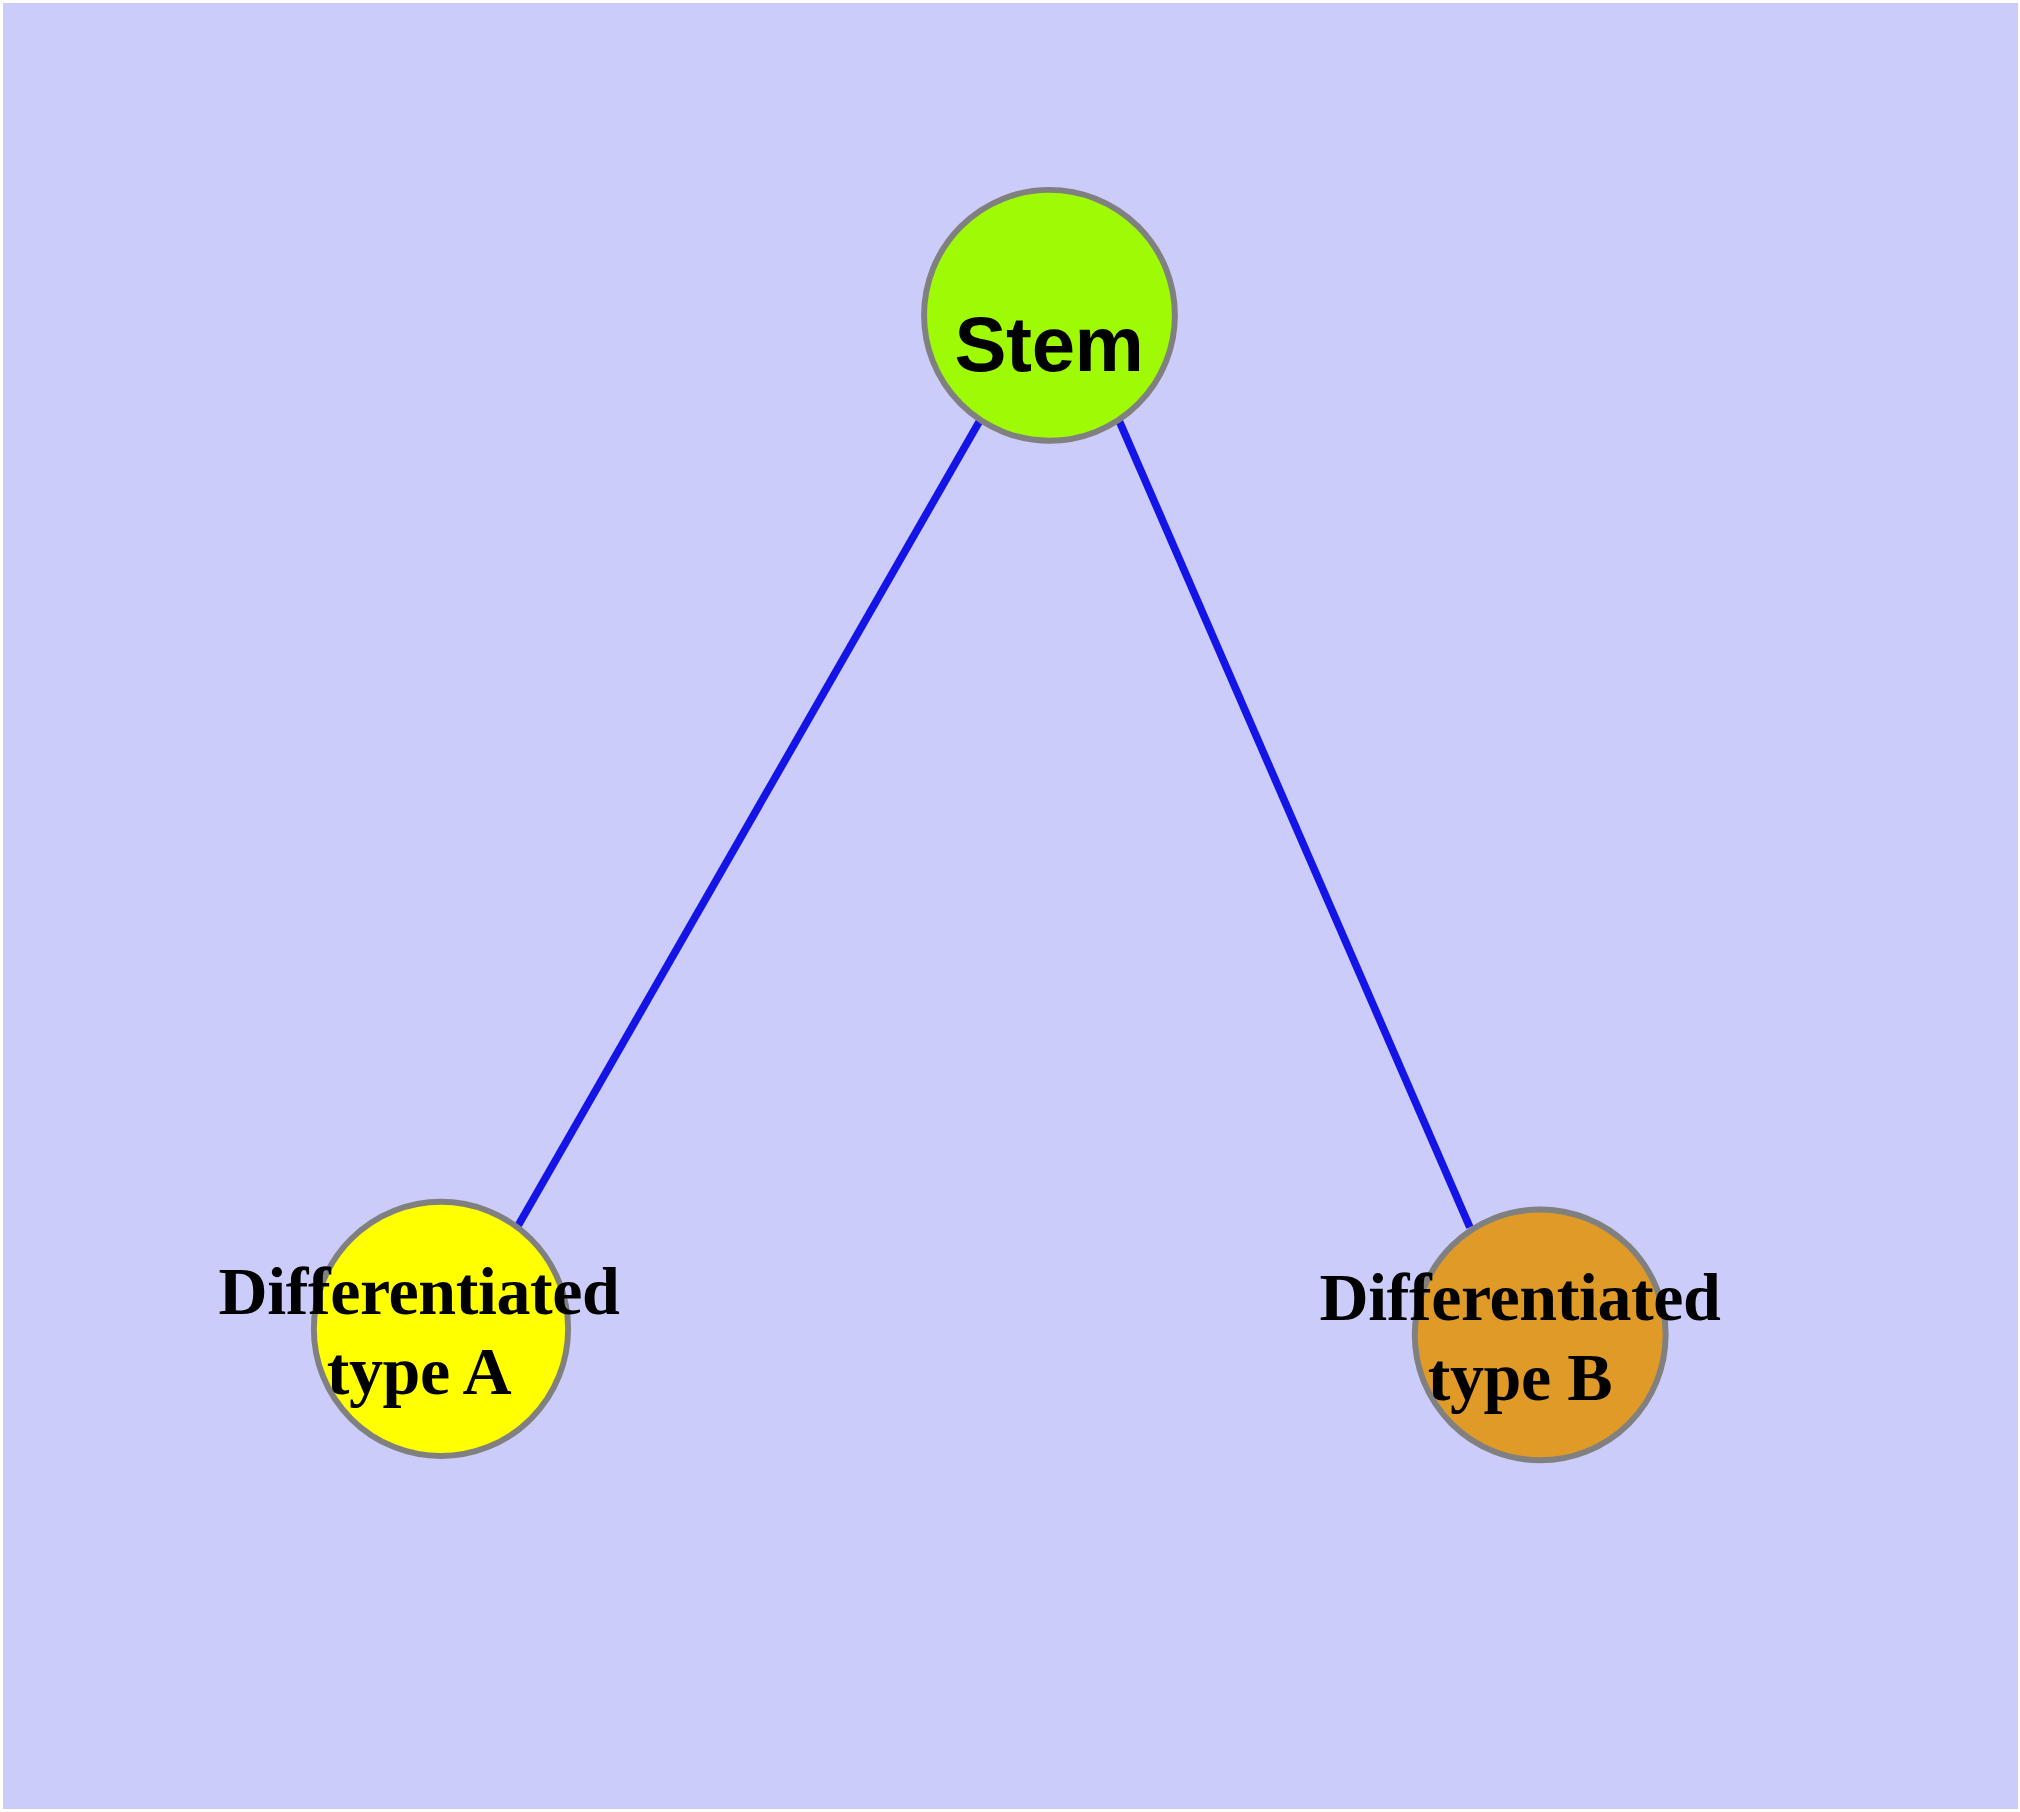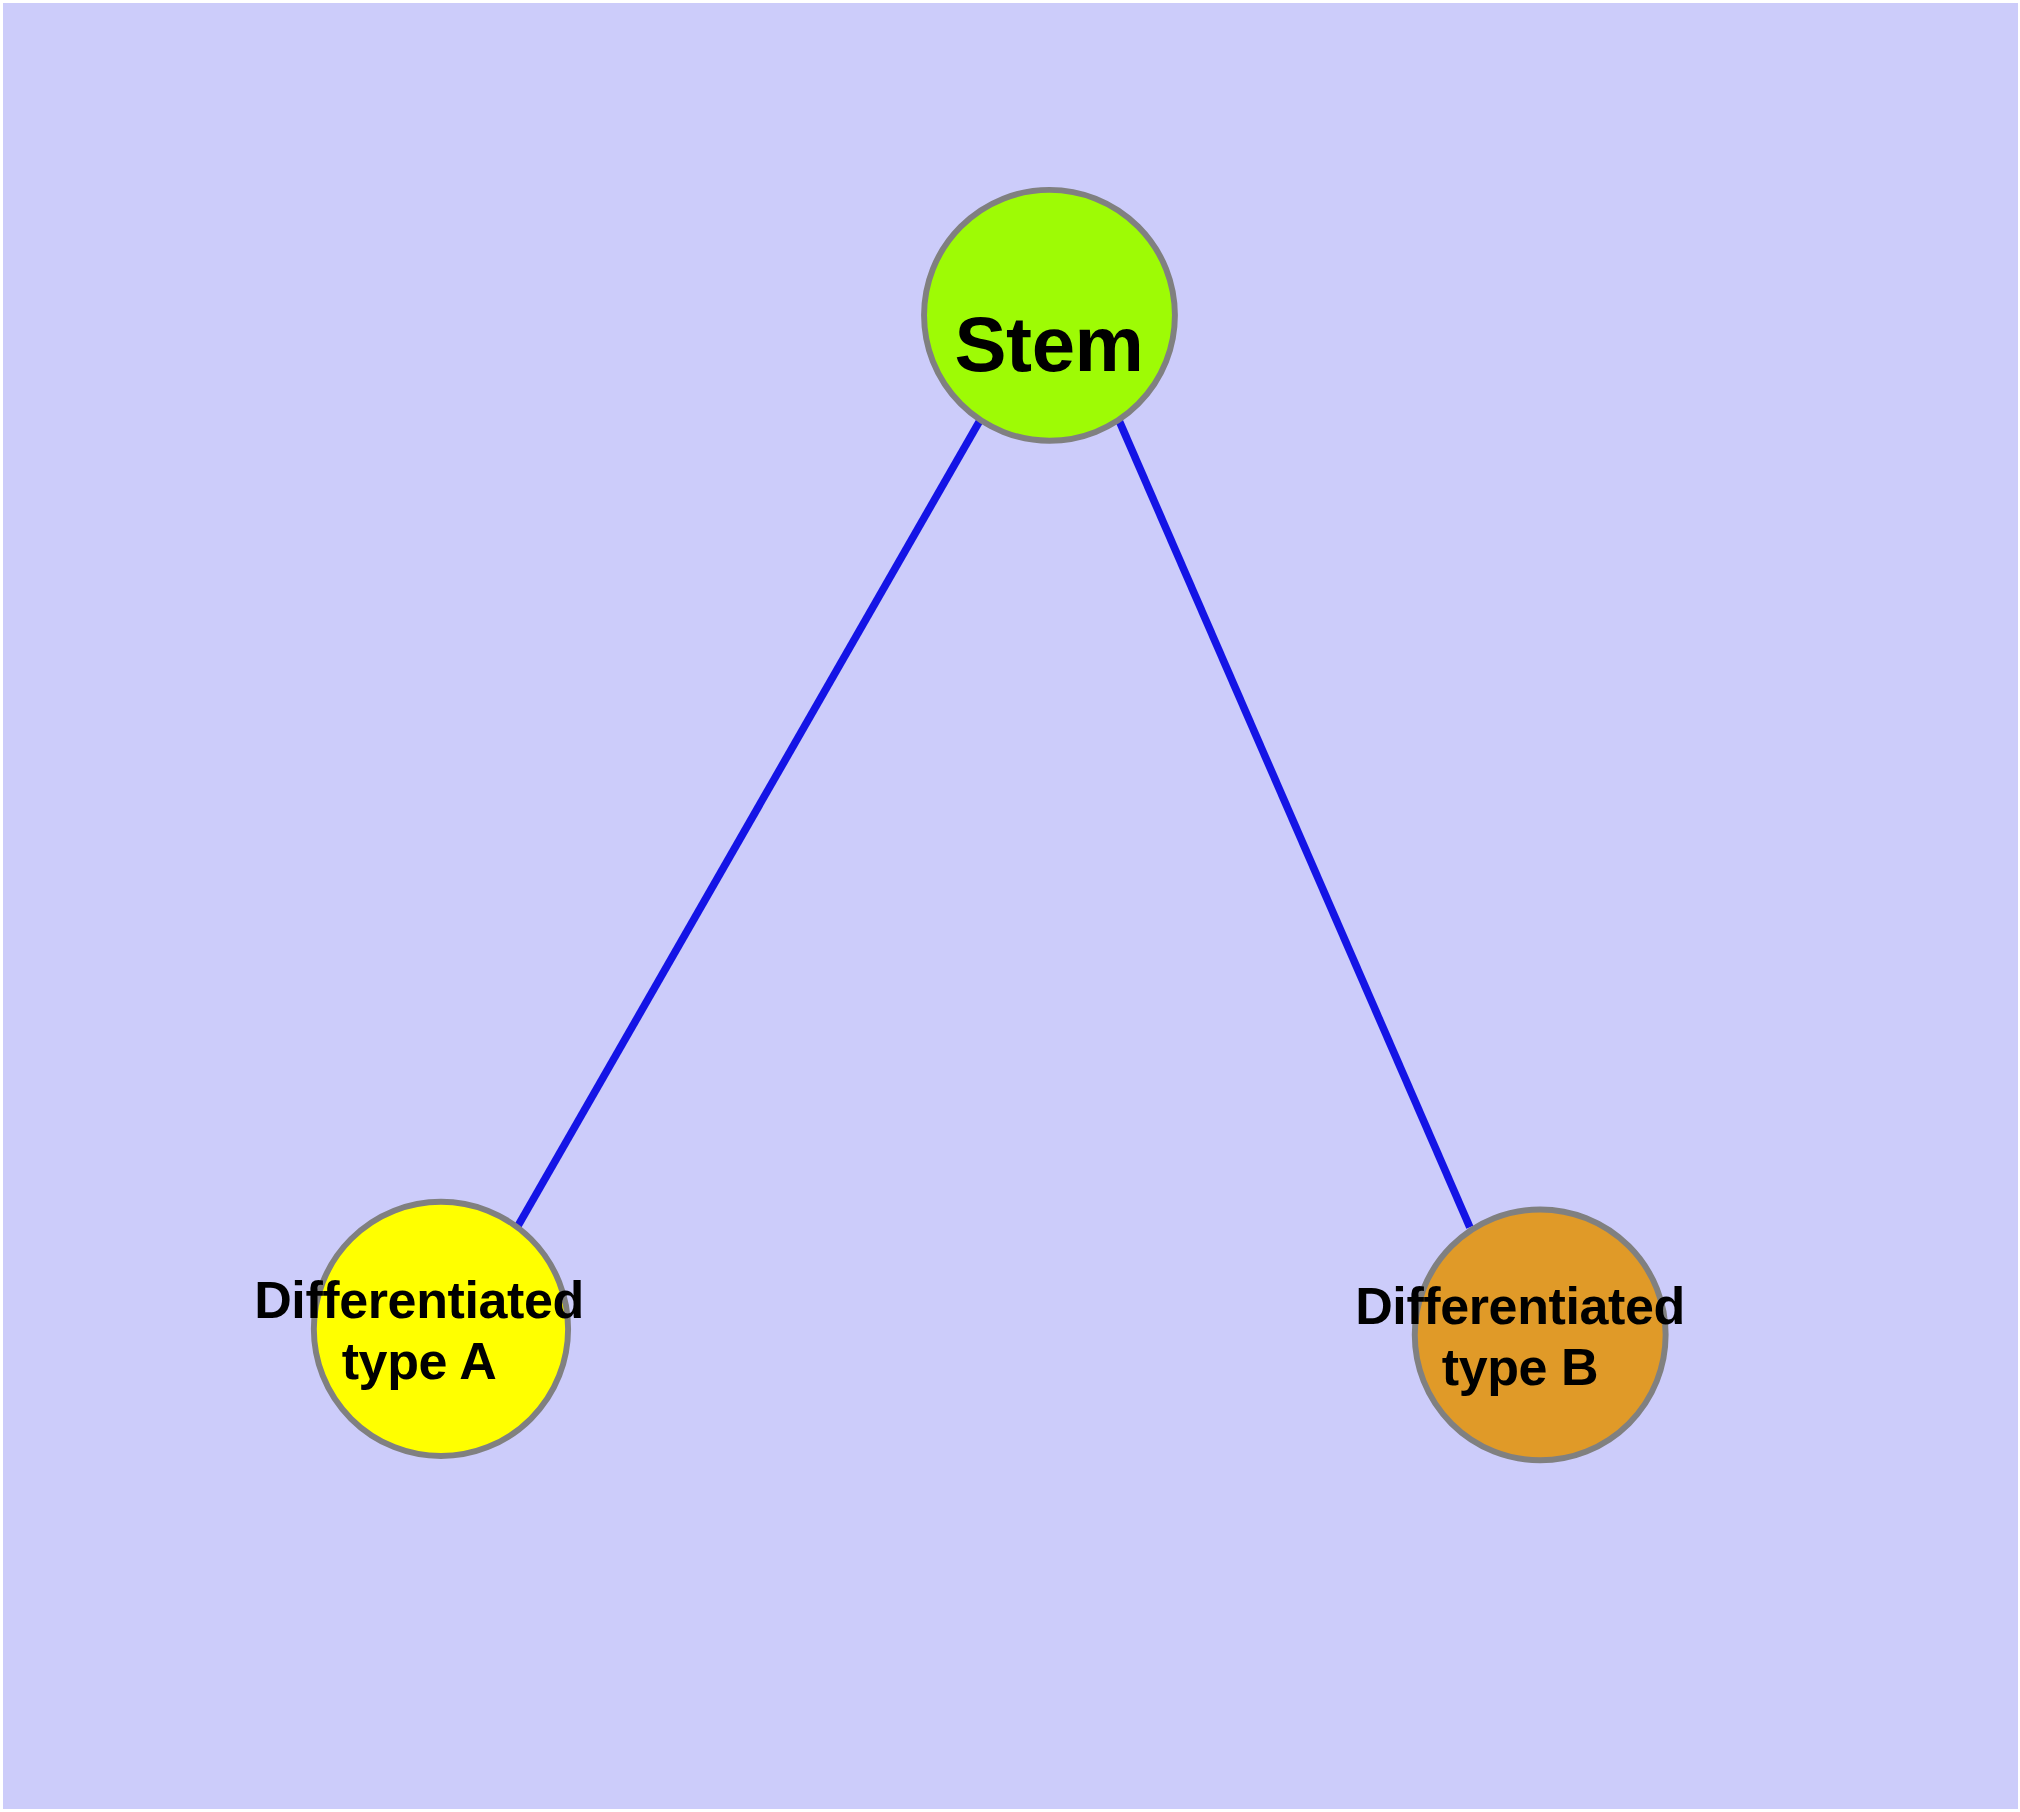--- a/index.html
+++ b/index.html
@@ -40,21 +40,22 @@
     white-space: pre;
     line-height: 1.18;
     letter-spacing: -0.4px;
     transform: translate(-50%, -50%);
     pointer-events: none;
   }
   .label-stem {
     font-size: 78px;
   }
   .label-diff {
-    font-size: 52px;
+    font-size: 68px;
+    font-family: Liberation Serif, serif;
   }
 </style>
 </head>
 <body>
 
 <div id="canvas">
   <div id="plot-area"></div>
 
   <svg id="graph-svg" viewBox="0 0 2384 2138" xmlns="http://www.w3.org/2000/svg">
     <g id="edges-group">

